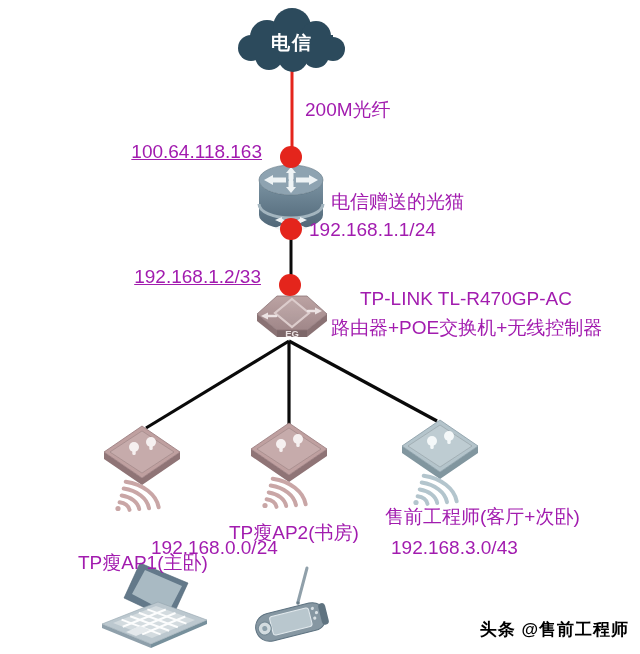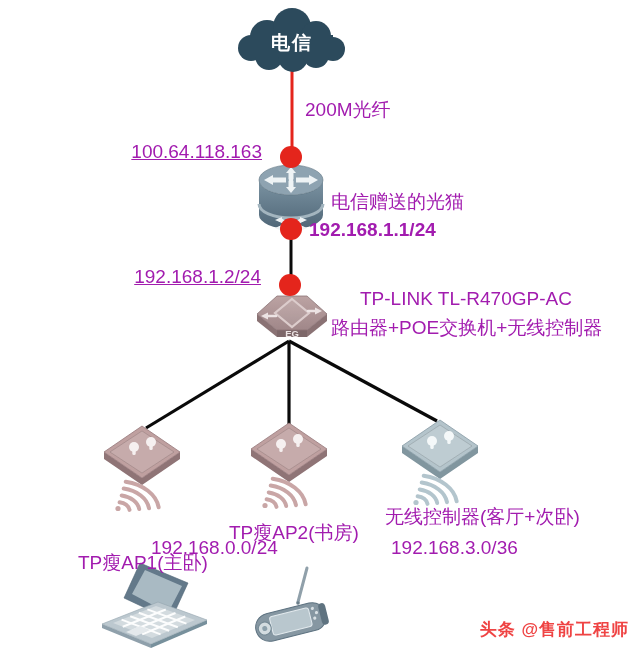--- a/index.html
+++ b/index.html
@@ -13,21 +13,21 @@
     position:absolute;font-size:19px;line-height:1.2;color:#a21caf;
     white-space:nowrap;font-weight:500;
   }
   .label-r{text-align:right;text-decoration:underline;}
   .cloud-label{
     position:absolute;left:233px;top:30px;width:118px;text-align:center;
     color:#ffffff;font-size:19px;font-weight:bold;letter-spacing:2px;
   }
   .watermark{
     position:absolute;right:7px;top:618px;font-size:17px;font-weight:bold;
-    color:#ef4444;letter-spacing:1px;white-space:nowrap;
+    color:#000000;letter-spacing:1px;white-space:nowrap;
   }
 </style>
 </head>
 <body>
 
 <div class="canvas">
 
   <svg class="layer" width="640" height="654">
     <line x1="292" y1="66" x2="292" y2="160" stroke="#e4251c" stroke-width="3"></line>
     <line x1="291" y1="228" x2="291" y2="286" stroke="#0a0a0a" stroke-width="3"></line>
@@ -201,24 +201,24 @@
 
   <svg class="layer" width="640" height="654">
     <circle cx="291" cy="157" r="11" fill="#e4251c"></circle>
     <circle cx="291" cy="229" r="11" fill="#e4251c"></circle>
     <circle cx="290" cy="285" r="11" fill="#e4251c"></circle>
   </svg>
 
   <div class="label" style="left:305px;top:99px;">200M光纤</div>
   <div class="label label-r" style="right:374px;top:141px;">100.64.118.163</div>
   <div class="label" style="left:331px;top:175px;margin-top:16px;">电信赠送的光猫</div>
-  <div class="label" style="left:309px;top:219px;font-weight:bold;">192.168.1.1/24</div>
-  <div class="label label-r" style="right:375px;top:266px;">192.168.1.2/24</div>
+  <div class="label" style="left:309px;top:219px;">192.168.1.1/24</div>
+  <div class="label label-r" style="right:375px;top:266px;">192.168.1.2/33</div>
   <div class="label" style="left:360px;top:288px;">TP-LINK TL-R470GP-AC</div>
   <div class="label" style="left:331px;top:317px;">路由器+POE交换机+无线控制器</div>
   <div class="label" style="left:78px;top:506px;margin-top:46px;">TP瘦AP1(主卧)</div>
   <div class="label" style="left:229px;top:506px;margin-top:16px;">TP瘦AP2(书房)</div>
-  <div class="label" style="left:385px;top:506px;">无线控制器(客厅+次卧)</div>
+  <div class="label" style="left:385px;top:506px;">售前工程师(客厅+次卧)</div>
   <div class="label" style="left:151px;top:537px;">192.168.0.0/24</div>
-  <div class="label" style="left:391px;top:537px;">192.168.3.0/36</div>
+  <div class="label" style="left:391px;top:537px;">192.168.3.0/43</div>
 
   <div class="watermark">头条 @售前工程师</div>
 </div>
 
 </body></html>

